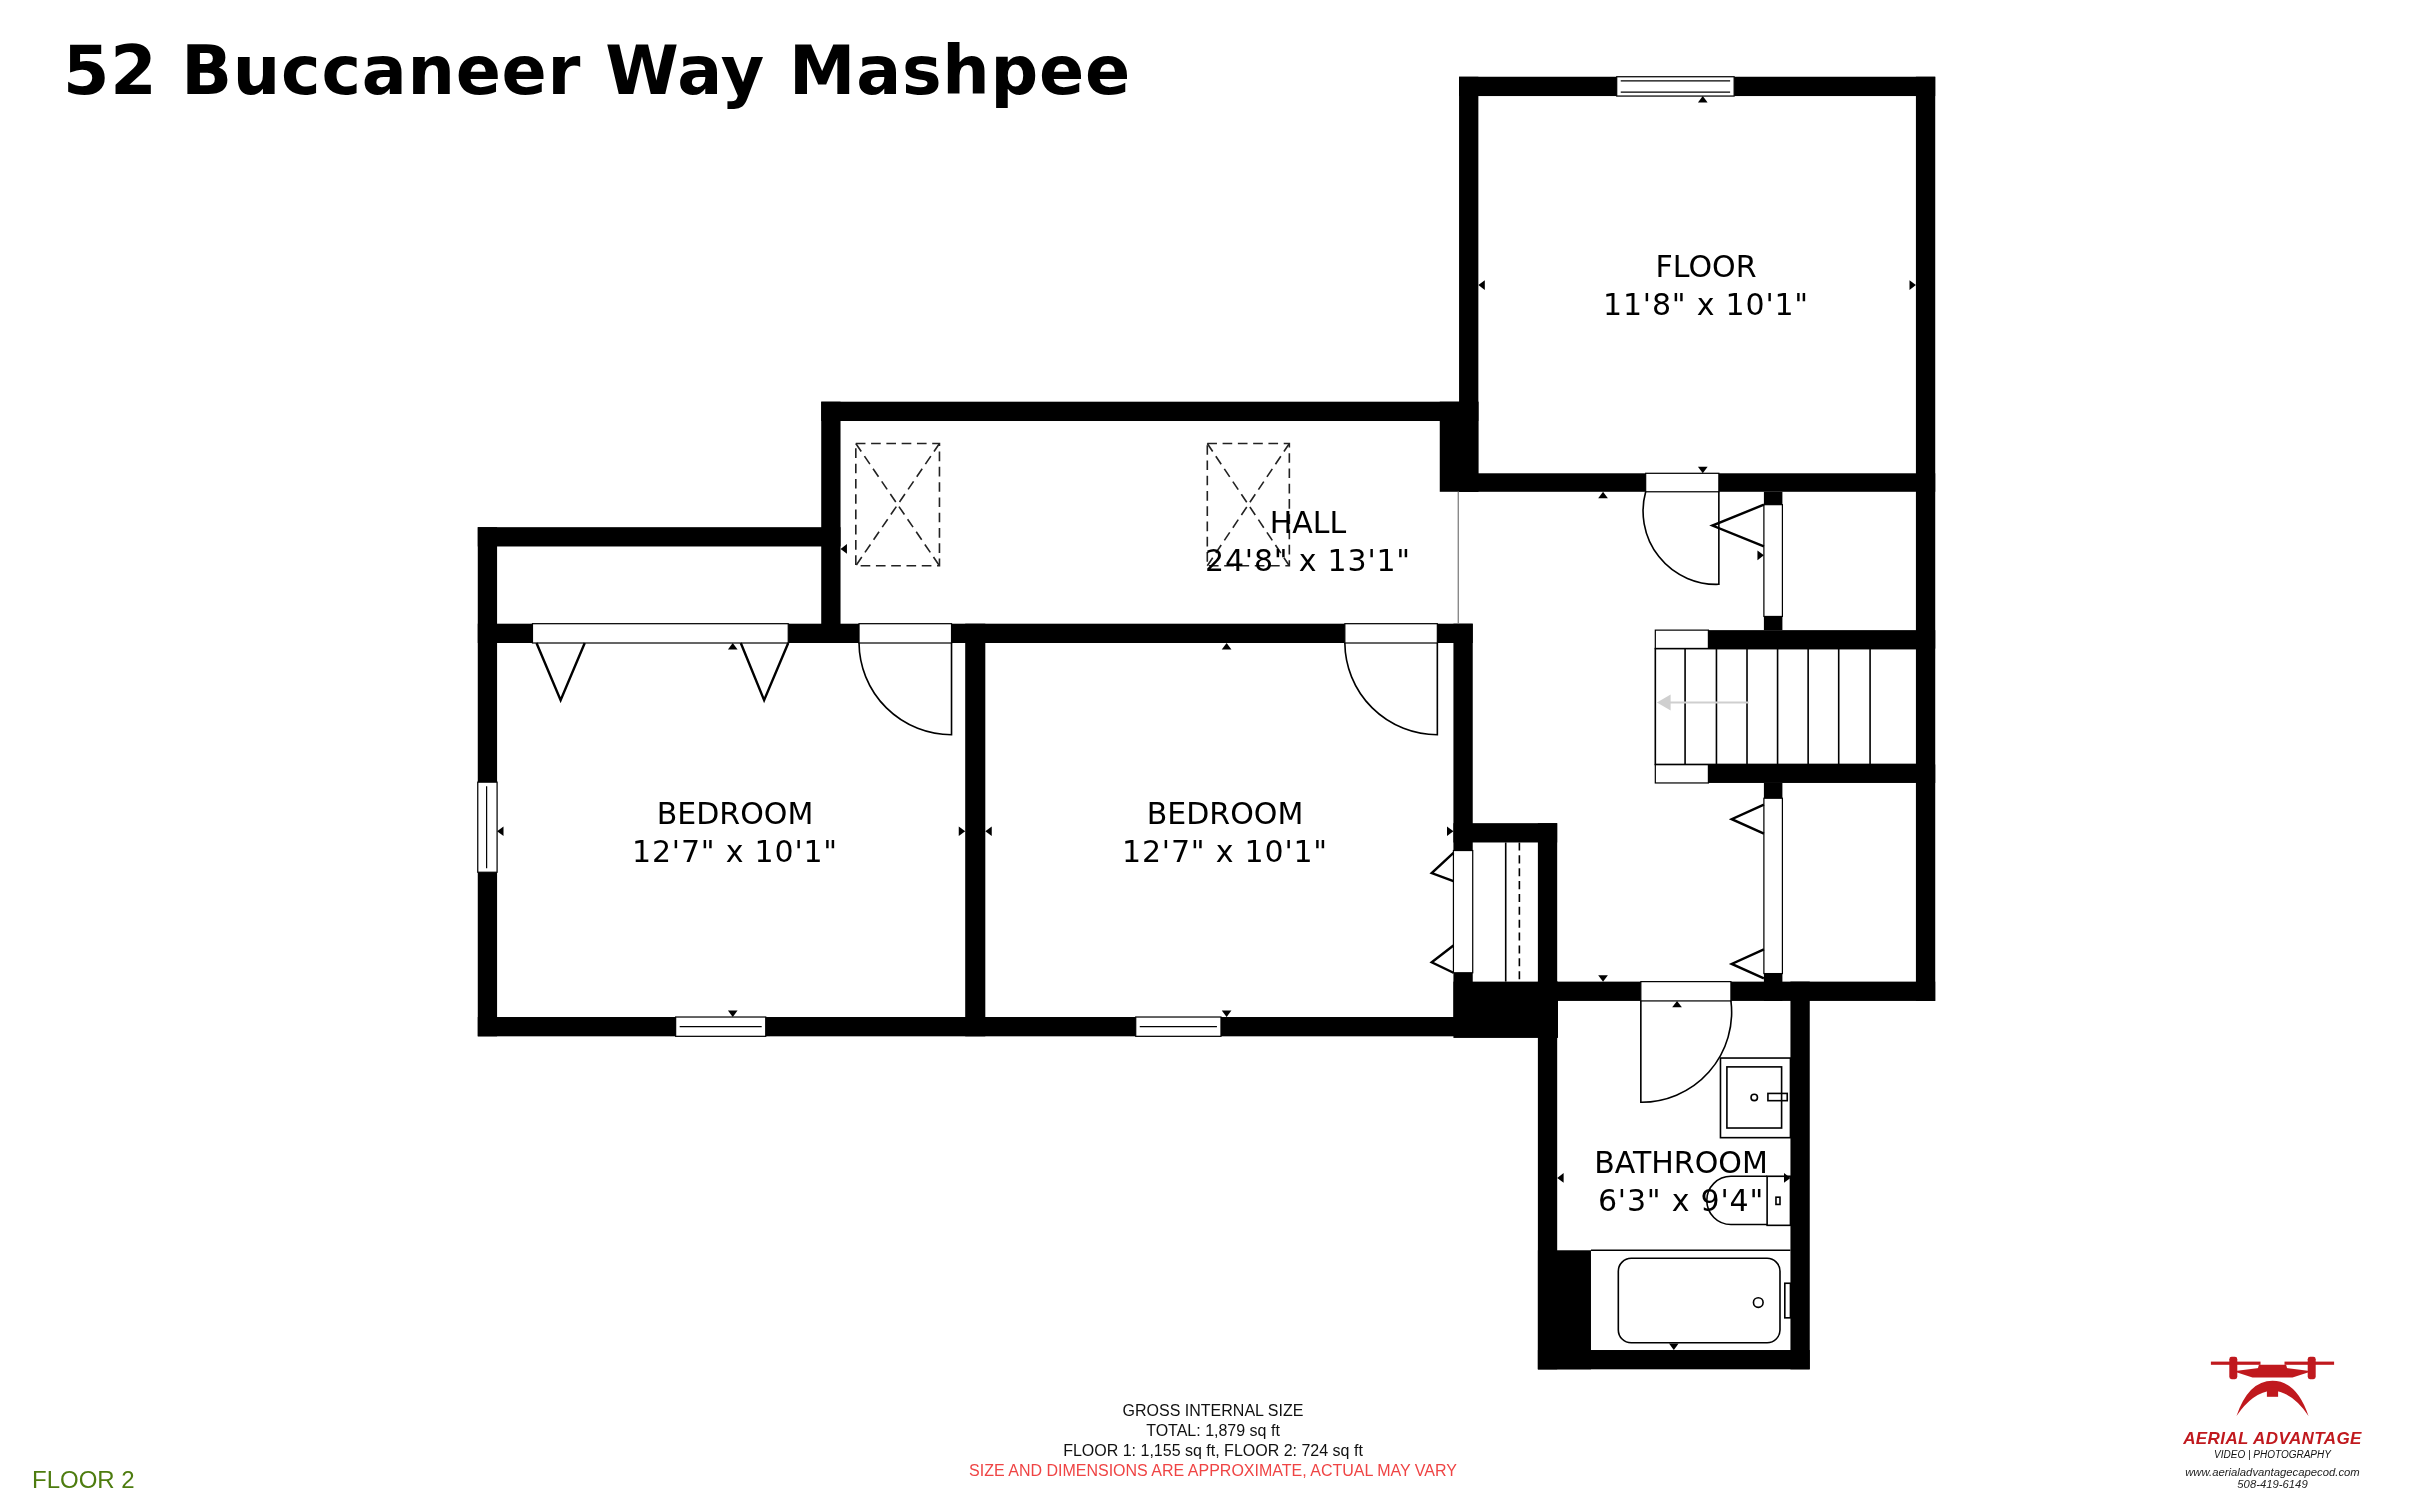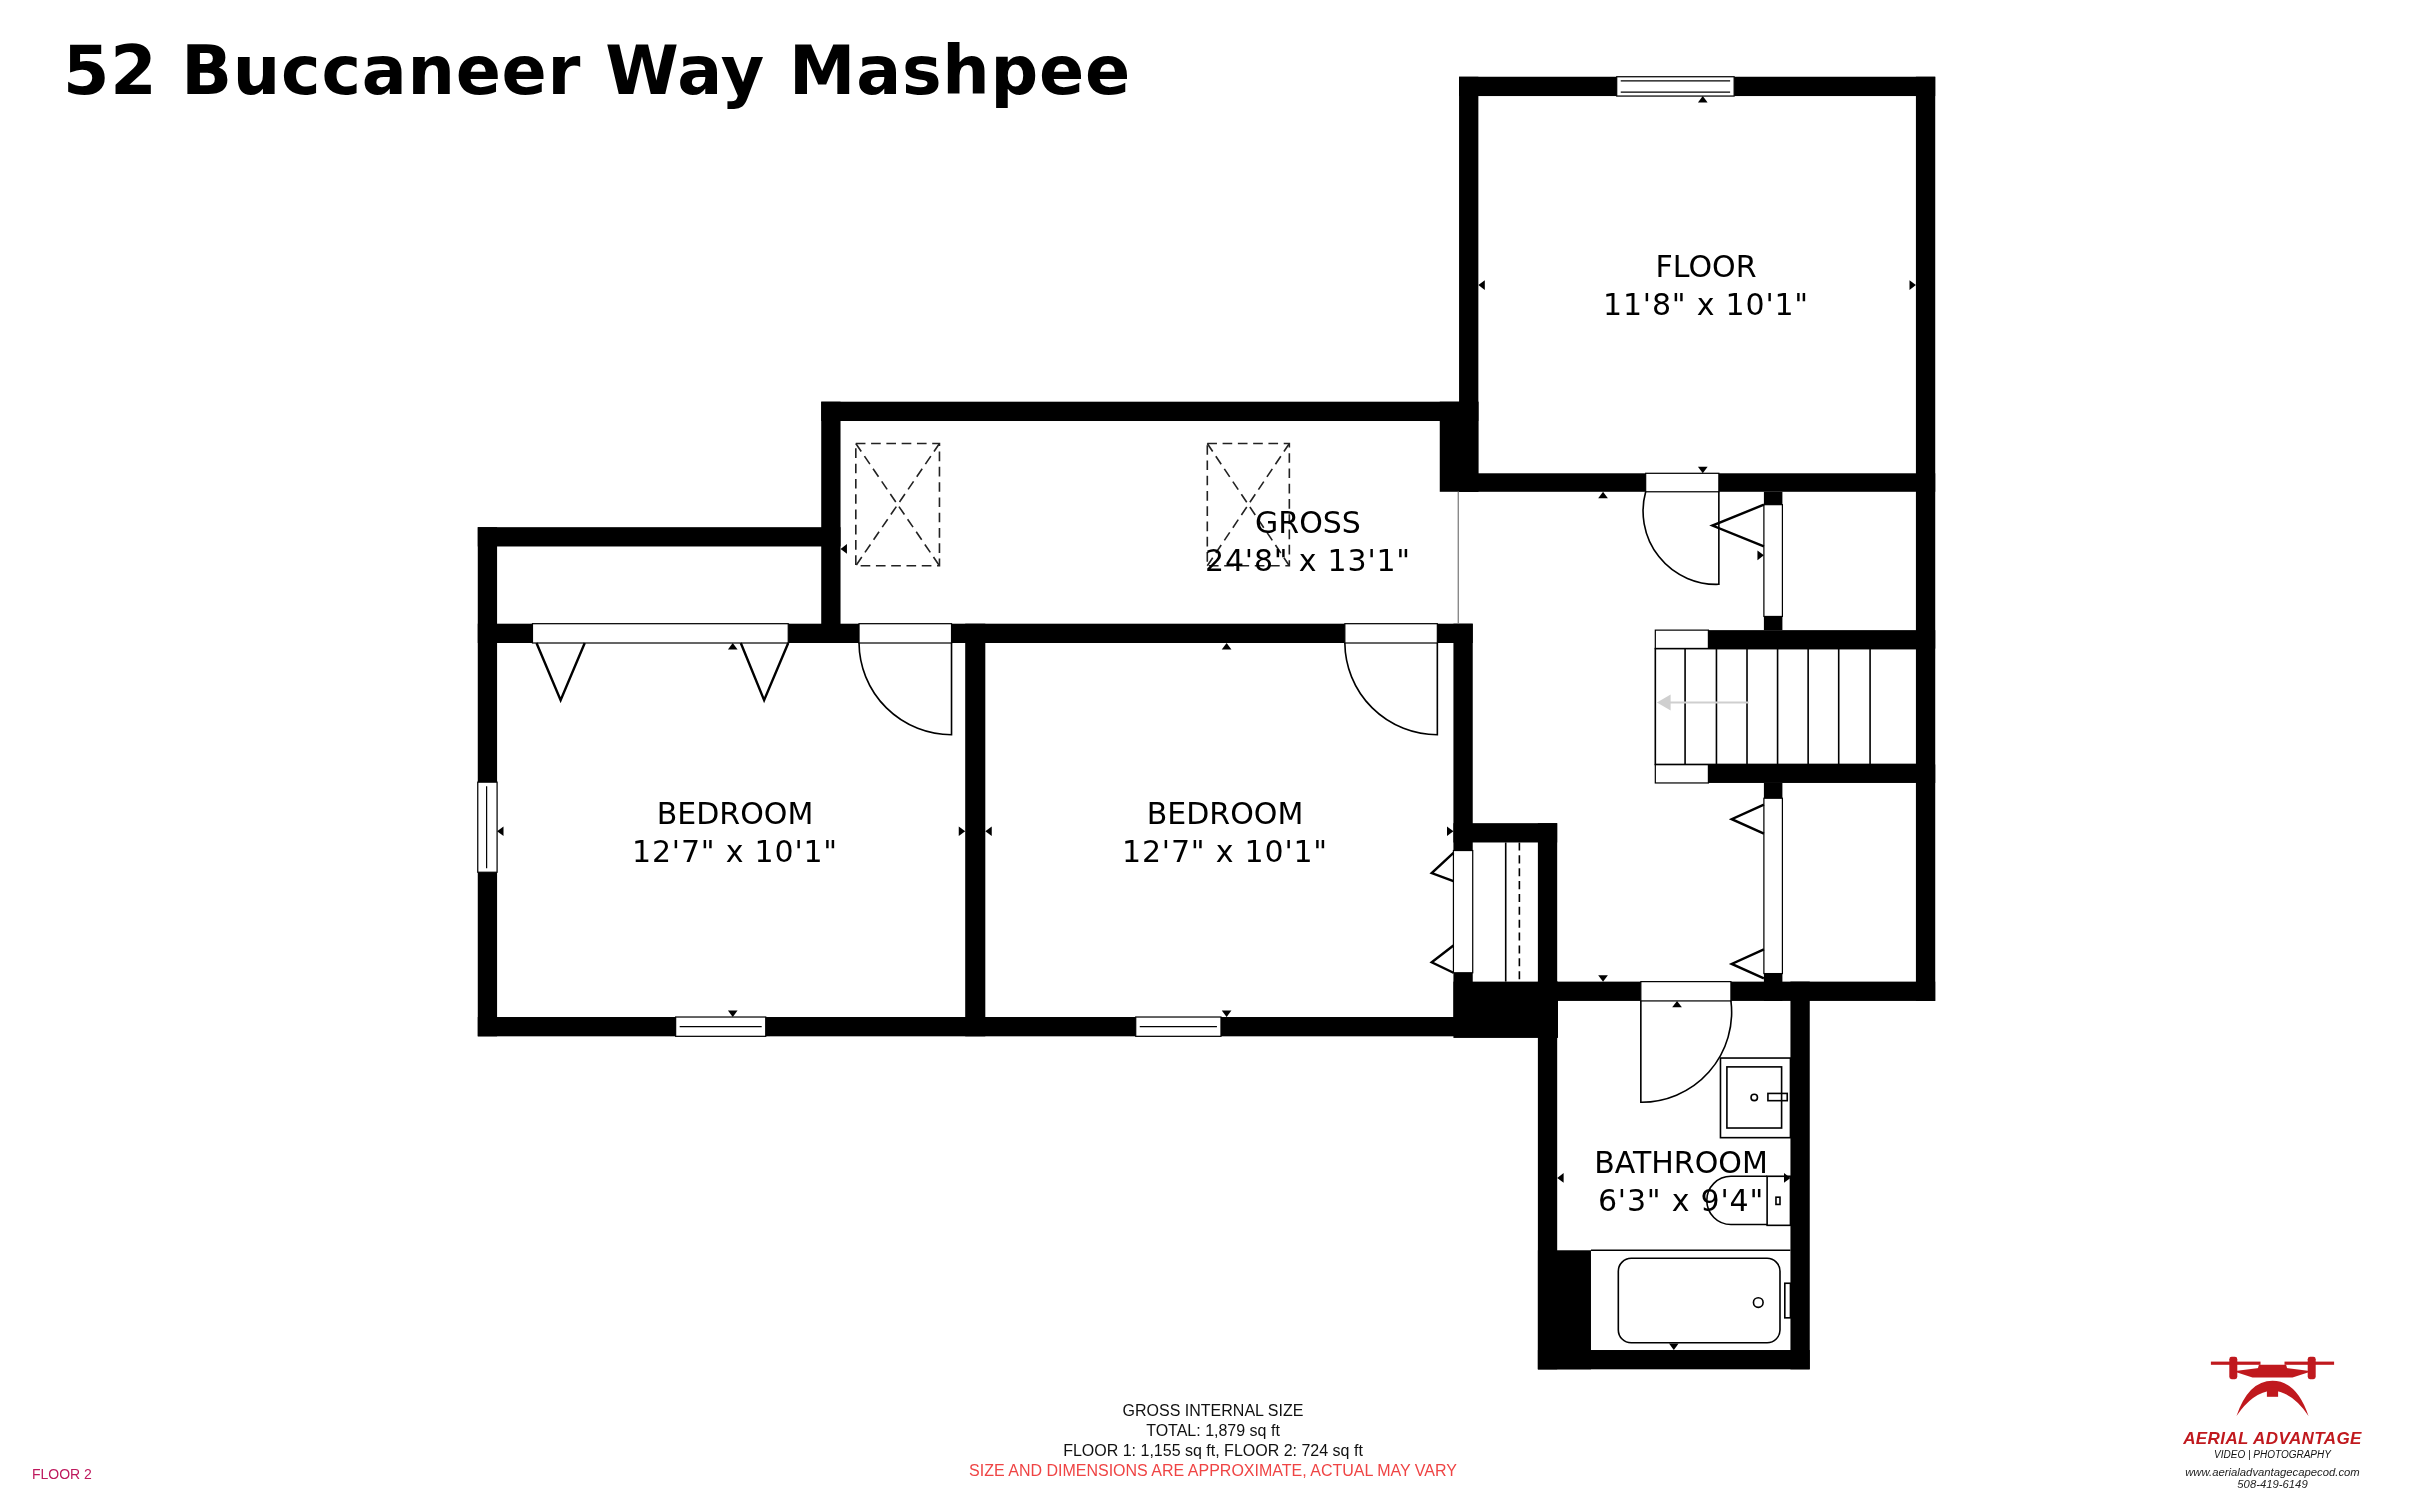--- a/index.html
+++ b/index.html
@@ -4,21 +4,21 @@
 <style>
   html, body { margin: 0; padding: 0; background: #ffffff; }
   body { width: 2413px; height: 1508px; position: relative; overflow: hidden; font-family: "DejaVu Sans", sans-serif; }
   .title { position: absolute; left: 63px; top: 37px; font-family: "DejaVu Sans", sans-serif; font-weight: bold; font-size: 68px; letter-spacing: 0.8px; color: #000; white-space: nowrap; line-height: 1; transform: scaleX(0.98); transform-origin: left top; }
   svg.plan { position: absolute; left: 0; top: 0; }
   .room-label { position: absolute; text-align: center; font-family: "DejaVu Sans", sans-serif; color: #000; line-height: 1.28; transform: translateX(-50%); white-space: nowrap; }
   .room-label .name { display: block; font-size: 30px; }
   .room-label .dims { display: block; font-size: 30px; letter-spacing: 0.8px; }
   .gia { position: absolute; left: 1213px; top: 1401px; transform: translateX(-50%); text-align: center; font-family: "Liberation Sans", sans-serif; font-size: 16px; line-height: 20px; color: #111; white-space: nowrap; }
   .gia .disclaimer { color: #ef4444; }
-  .floor-label { position: absolute; left: 32px; top: 1466px; font-family: "Liberation Sans", sans-serif; font-size: 14px; color: #be185d; }
+  .floor-label { position: absolute; left: 32px; top: 1466px; font-family: "Liberation Sans", sans-serif; font-size: 24px; color: #4d7c0f; }
   .logo { position: absolute; left: 2164px; top: 1352px; width: 217px; text-align: center; font-style: italic; }
   .logo .brand { font-family: "Liberation Sans", sans-serif; font-weight: bold; font-size: 17px; color: #c0191e; letter-spacing: 0.4px; margin-top: 1.6px; white-space: nowrap; }
   .logo .sub { font-family: "Liberation Sans", sans-serif; font-size: 10px; color: #111; margin-top: 0; white-space: nowrap; }
   .logo .web { font-family: "Liberation Sans", sans-serif; font-size: 11.3px; color: #222; margin-top: 6.4px; white-space: nowrap; }
   .logo .phone { font-family: "Liberation Sans", sans-serif; font-size: 11.3px; color: #222; white-space: nowrap; }
 </style>
 </head>
 <body>
 
 <div class="title">52 Buccaneer Way Mashpee</div>
@@ -193,21 +193,21 @@
     <polygon points="2226,1464 2218,1458 2218,1470"></polygon>
     <polygon points="2193,690 2185,684 2185,696"></polygon>
   </g>
 </svg>
 
 <div class="room-label" style="left:1706px; top:248px;">
   <span class="name">FLOOR</span>
   <span class="dims">11'8" x 10'1"</span>
 </div>
 <div class="room-label" style="left:1308px; top:504px;">
-  <span class="name">GROSS</span>
+  <span class="name">HALL</span>
   <span class="dims">24'8" x 13'1"</span>
 </div>
 <div class="room-label" style="left:735px; top:795px;">
   <span class="name">BEDROOM</span>
   <span class="dims">12'7" x 10'1"</span>
 </div>
 <div class="room-label" style="left:1225px; top:795px;">
   <span class="name">BEDROOM</span>
   <span class="dims">12'7" x 10'1"</span>
 </div>

